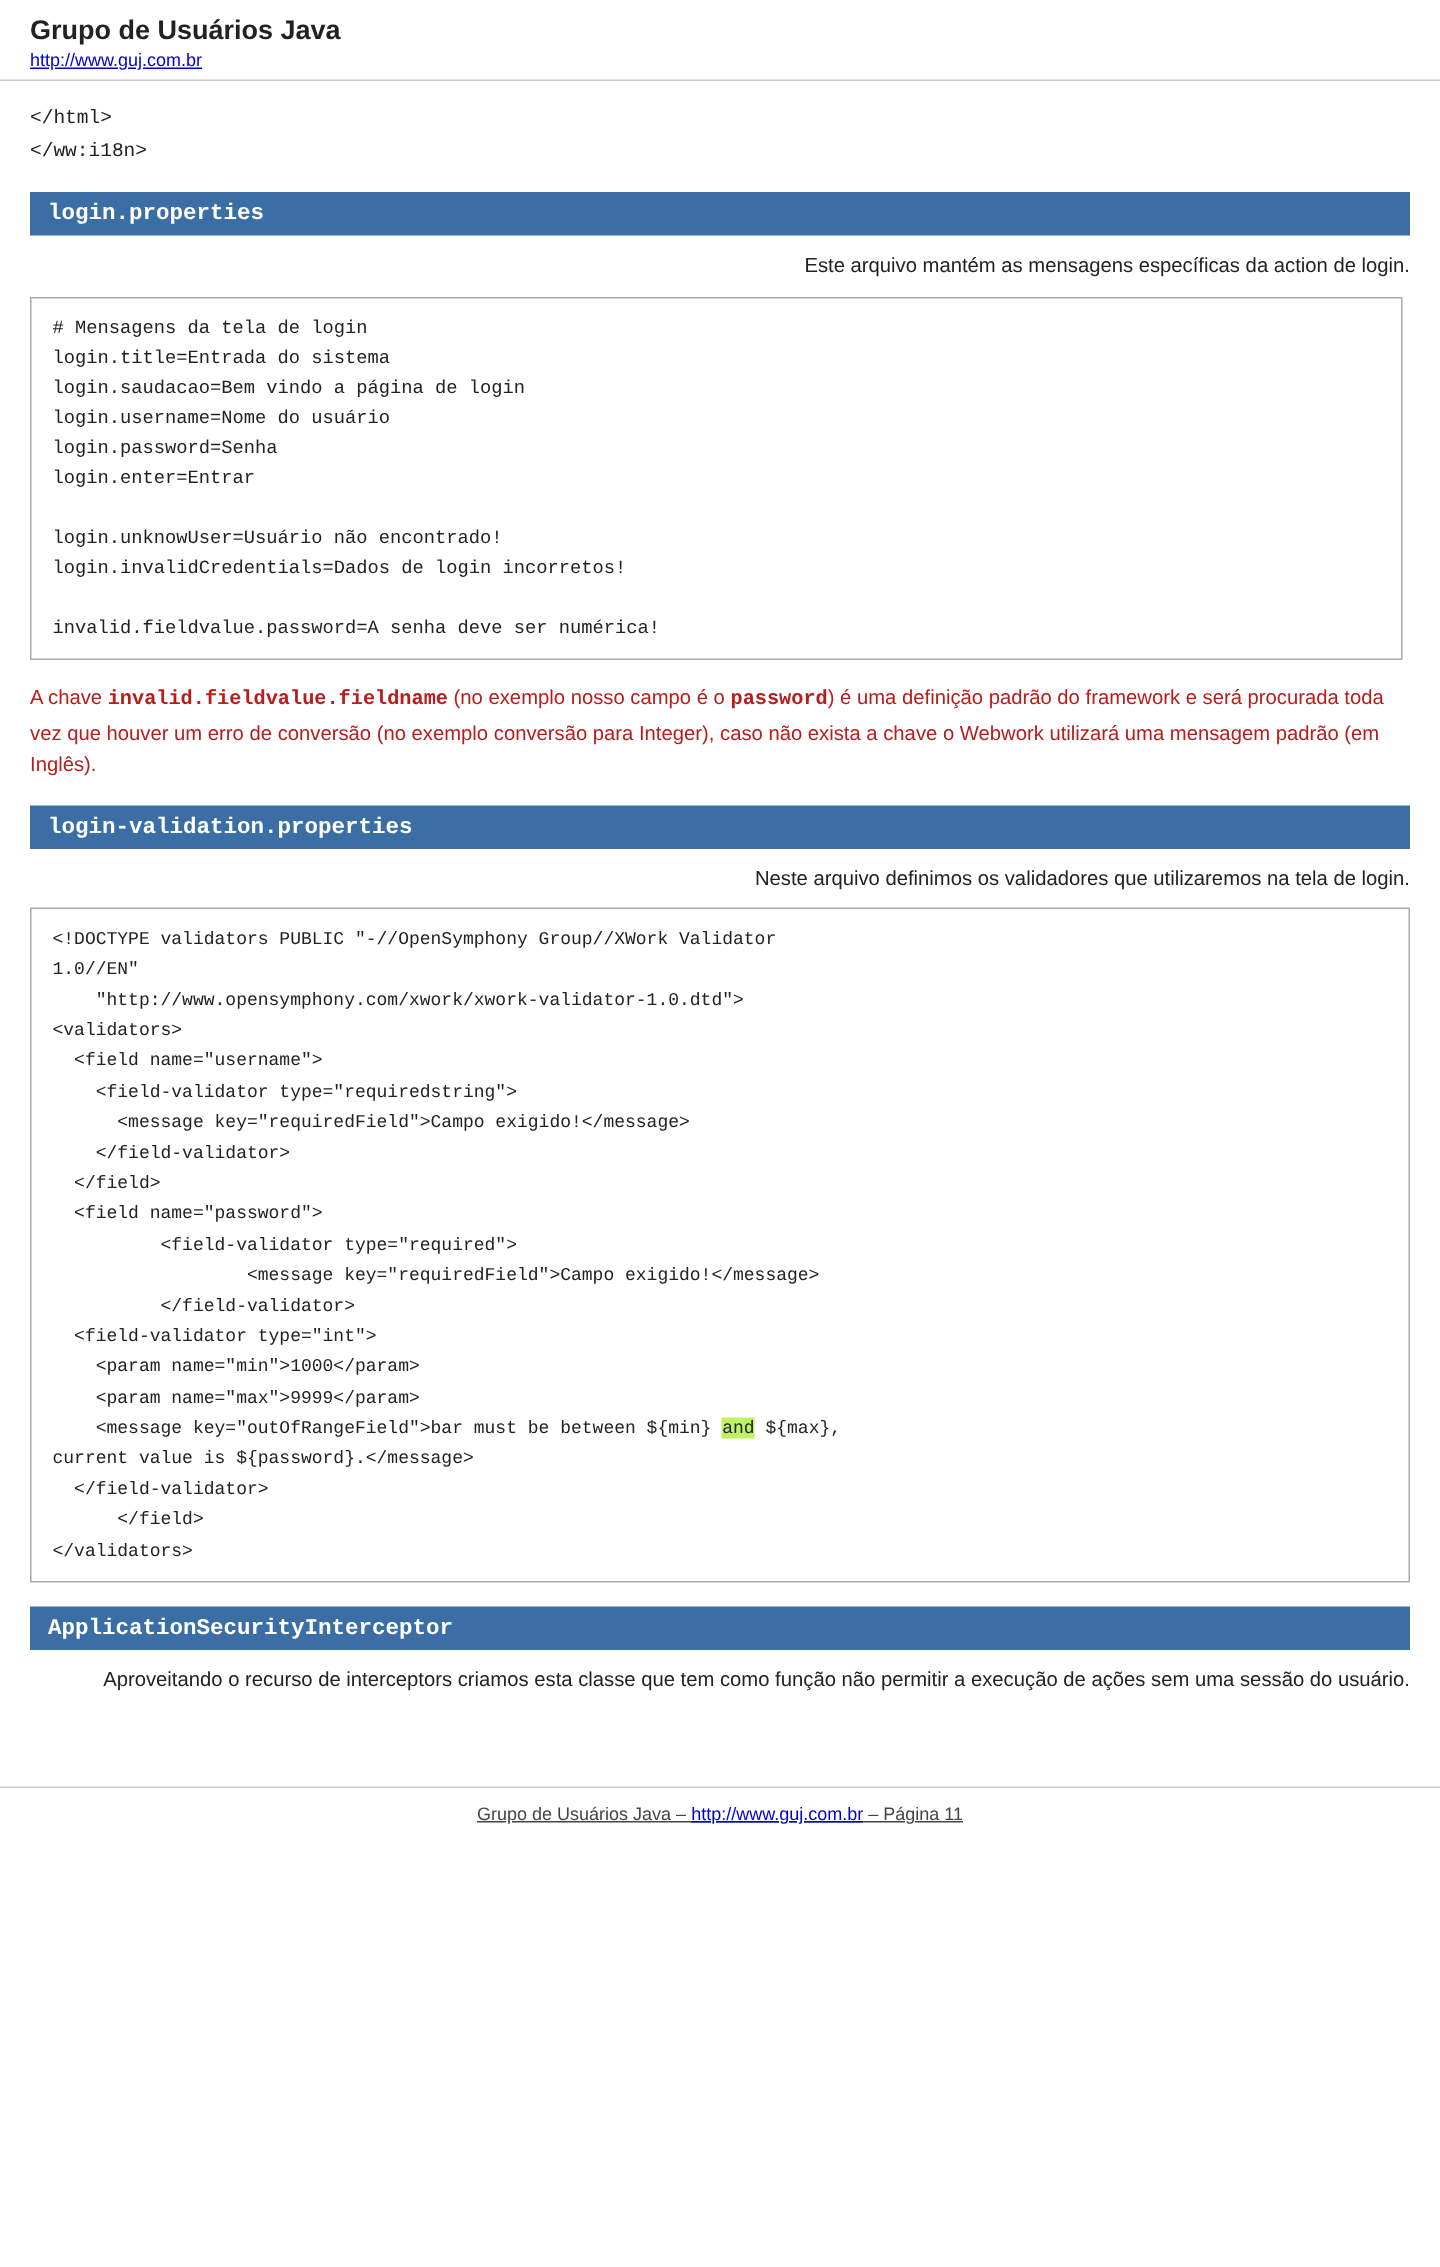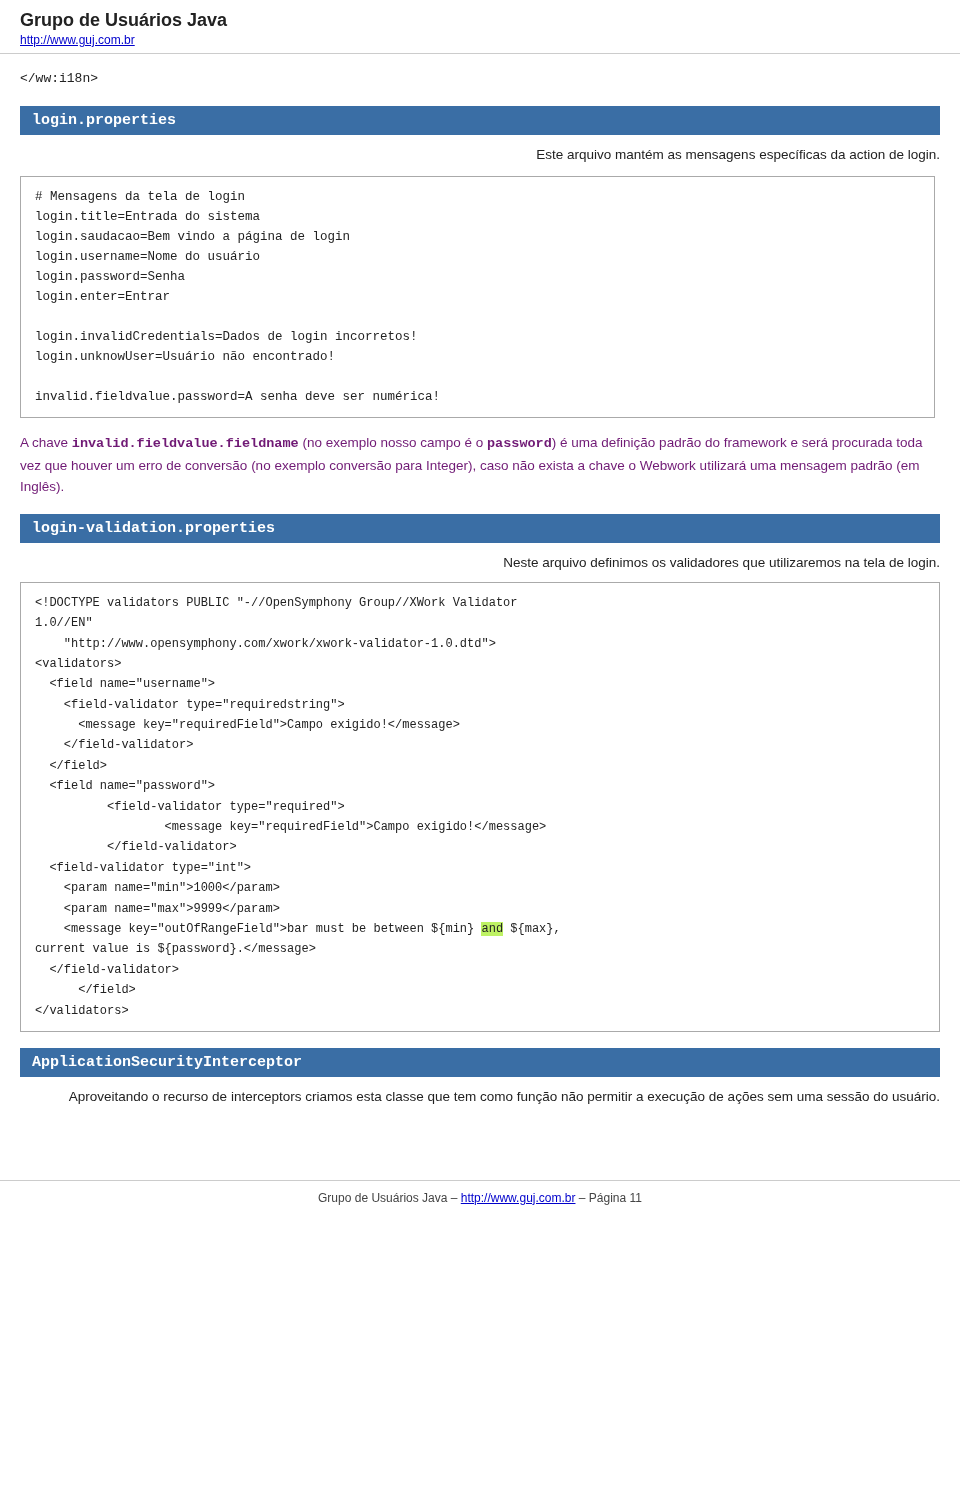--- a/index.html
+++ b/index.html
@@ -101,21 +101,21 @@
     }
 
     
     .bold { font-weight: bold; }
 
     
     .explanation {
       font-size: 13.5px;
       line-height: 1.6;
       margin: 10px 0 14px 0;
-      color: #701a75;
+      color: #b91c1c;
     }
 
     
     .xml-block {
       border: 1px solid #aaa;
       padding: 10px 14px;
       margin: 2px 0 14px 0;
       font-family: 'Courier New', Courier, monospace;
       font-size: 12px;
       line-height: 1.7;
@@ -125,64 +125,66 @@
     }
 
     
     .xml-highlight {
       background: #bef264;
     }
 
     
     .footer {
       border-top: 1px solid #ccc;
-      margin-top: 34px;
+      margin-top: 22px;
       padding: 10px 20px;
       text-align: center;
       font-size: 12px;
       color: #444;
+      text-decoration: underline;
     }
     .footer a {
       color: #0000cc;
       text-decoration: underline;
     }
     .monospace { font-family: 'Courier New', Courier, monospace; }
   </style>
 </head>
 <body>
 
 <div class="header">
   <div class="header-left">
     <div class="site-title">Grupo de Usuários Java</div>
     <a class="site-url">http://www.guj.com.br</a>
   </div>
 </div>
 
 <div class="content">
 
   <div class="code-block-top">
+    <div>&lt;/html&gt;</div>
     <div>&lt;/ww:i18n&gt;</div>
   </div>
 
   <div class="section-bar">
     <span>login.properties</span>
   </div>
 
   <p class="para">Este arquivo mantém as mensagens específicas da action de login.</p>
 
   <div class="properties-box">
     <div># Mensagens da tela de login</div>
     <div>login.title=Entrada do sistema</div>
     <div>login.saudacao=Bem vindo a página de login</div>
     <div>login.username=Nome do usuário</div>
     <div>login.password=Senha</div>
     <div>login.enter=Entrar</div>
     <div>&nbsp;</div>
+    <div>login.unknowUser=Usuário não encontrado!</div>
     <div>login.invalidCredentials=Dados de login incorretos!</div>
-    <div>login.unknowUser=Usuário não encontrado!</div>
     <div>&nbsp;</div>
     <div>invalid.fieldvalue.password=A senha deve ser numérica!</div>
   </div>
 
   <p class="explanation">
     A chave <span class="bold monospace">invalid.fieldvalue.fieldname</span> (no exemplo nosso campo é o <span class="bold monospace">password</span>) é uma definição padrão do framework e será procurada toda vez que houver um erro de conversão (no exemplo conversão para Integer), caso não exista a chave o Webwork utilizará uma mensagem padrão (em Inglês).
   </p>
 
   <div class="section-bar">
     <span>login-validation.properties</span>

